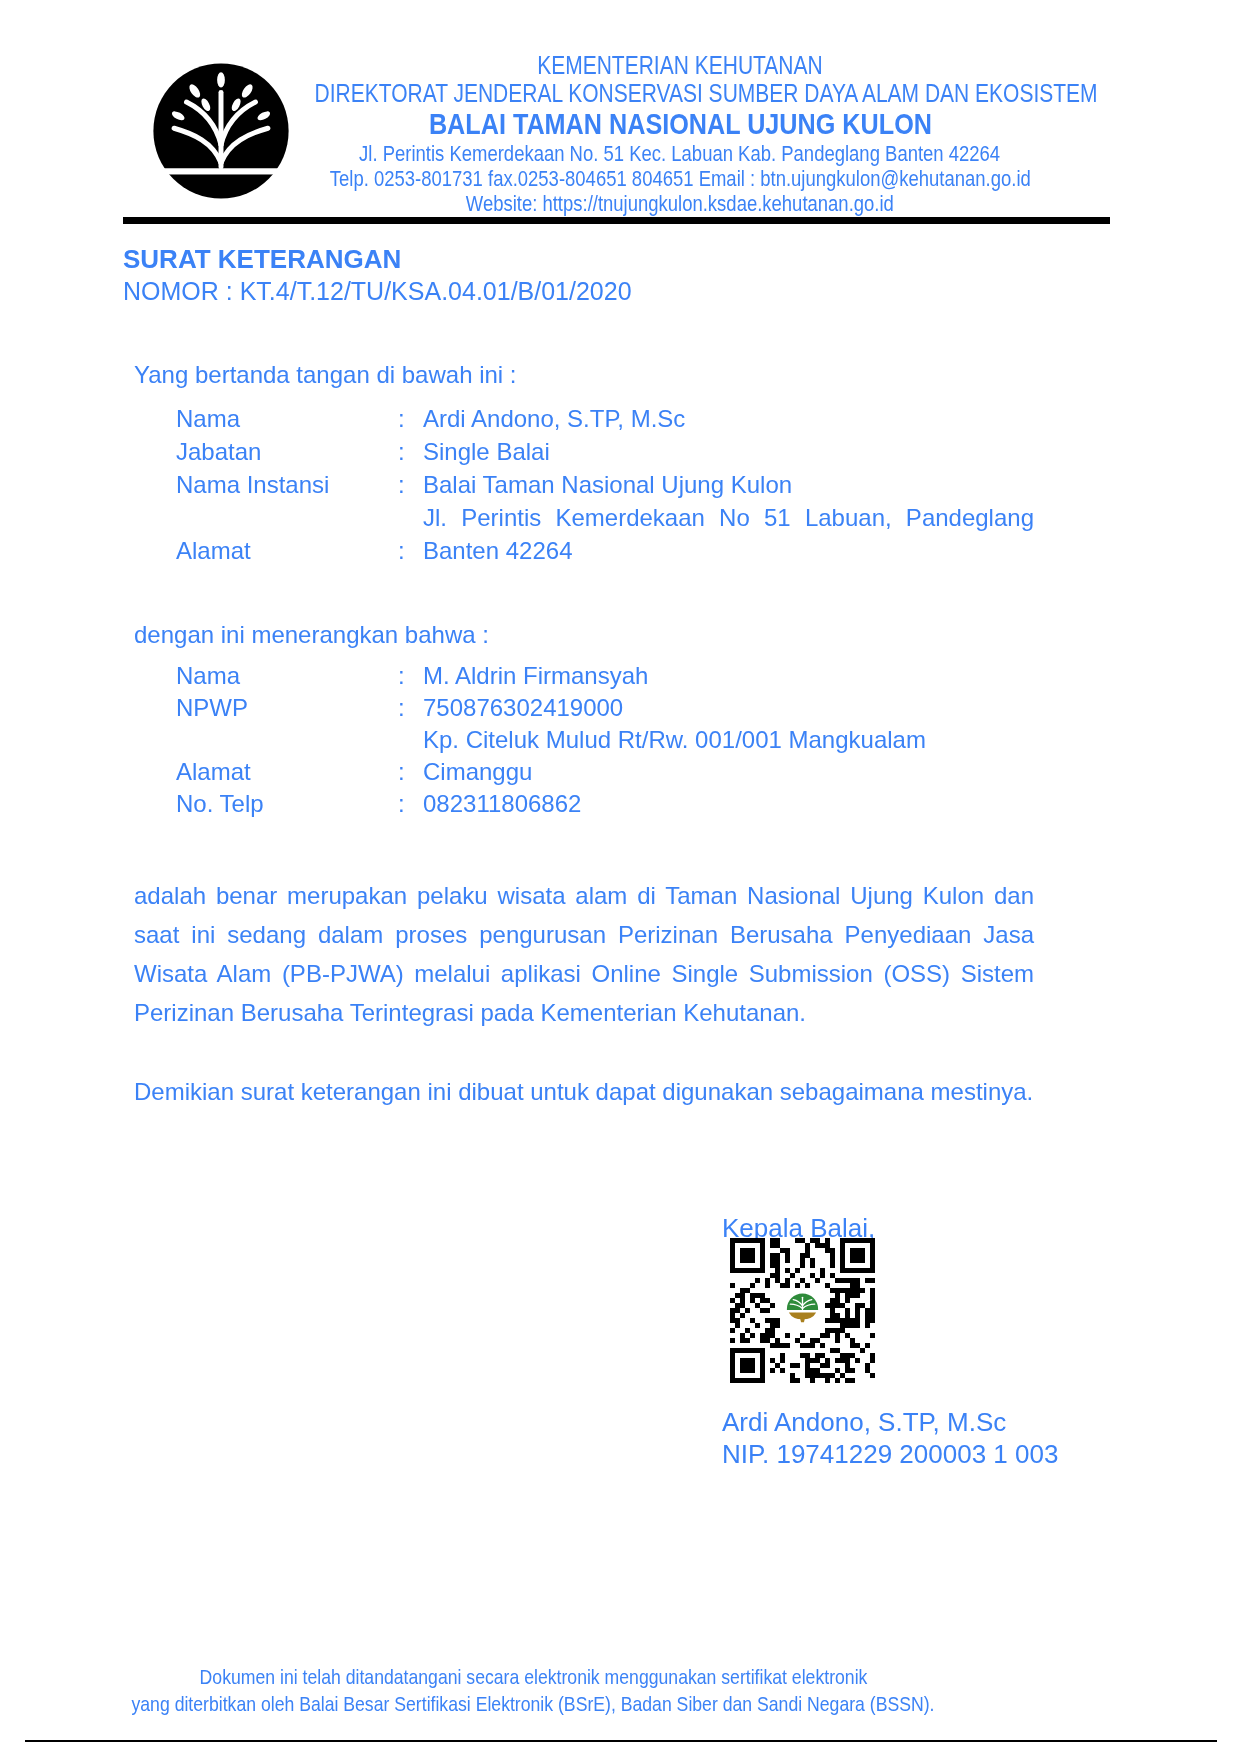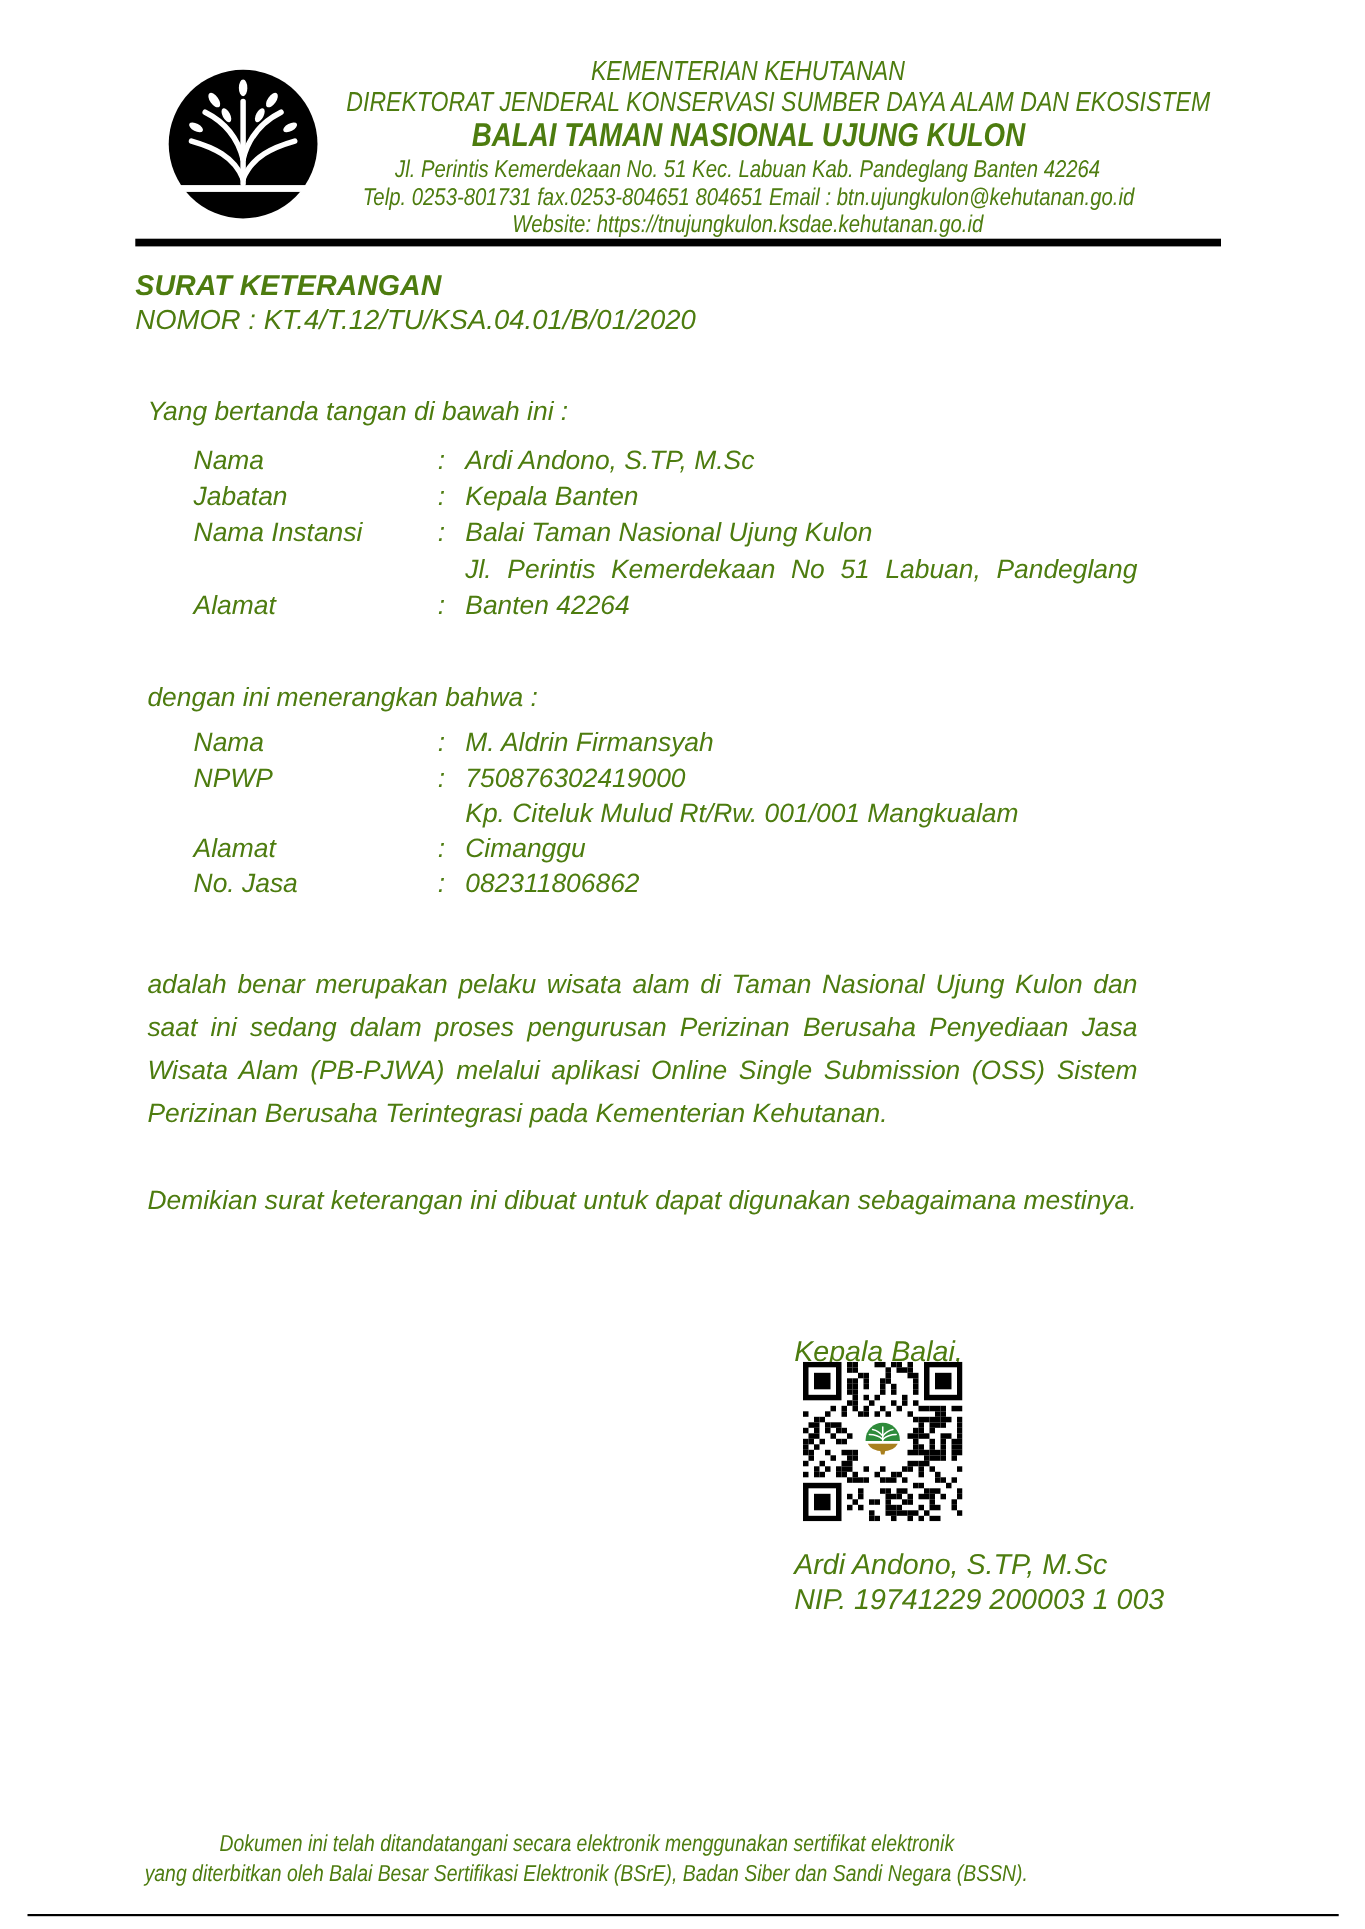--- a/index.html
+++ b/index.html
@@ -1,22 +1,21 @@
 <!DOCTYPE html>
 <html><head>
 <meta charset="utf-8">
 <style>
   * { margin:0; padding:0; box-sizing:border-box; }
   html,body { background:#777; }
   .page{
     position:relative; width:1241px; height:1754px; margin:0 auto;
-    background:#ffffff; color:#4d7c0f;
+    background:#ffffff; color:#3b82f6;
     font-family:"Liberation Sans", sans-serif;
     overflow:hidden;
-    font-style:italic;
   }
   
   .logo{ position:absolute; left:152px; top:62px; width:138px; height:138px; }
   .head-text{ position:absolute; left:240px; top:52px; width:880px; text-align:center; }
   .head-text .ln{ white-space:nowrap; }
   .cx{ display:inline-block; transform:scaleX(0.84); transform-origin:center; white-space:nowrap; }
   .h-line1{ font-size:25px; line-height:27px; }
   .h-line2{ font-size:25px; line-height:28px; }
   .h-line3{ font-size:30px; line-height:34px; font-weight:bold; }
   .h-line4{ font-size:22px; line-height:25px; }
@@ -102,21 +101,21 @@
 
   <div class="kv kv-1">
     <div class="kv-row">
       <span class="kv-label">Nama</span>
       <span class="kv-colon">:</span>
       <span class="kv-value">Ardi Andono, S.TP, M.Sc</span>
     </div>
     <div class="kv-row">
       <span class="kv-label">Jabatan</span>
       <span class="kv-colon">:</span>
-      <span class="kv-value">Kepala Banten</span>
+      <span class="kv-value">Single Balai</span>
     </div>
     <div class="kv-row">
       <span class="kv-label">Nama Instansi</span>
       <span class="kv-colon">:</span>
       <span class="kv-value">Balai Taman Nasional Ujung Kulon</span>
     </div>
     <div class="kv-row">
       <span class="kv-label">Alamat</span>
       <span class="kv-colon">:</span>
       <span class="kv-value">Jl. Perintis Kemerdekaan No 51 Labuan, Pandeglang Banten 42264</span>
@@ -135,21 +134,21 @@
       <span class="kv-label">NPWP</span>
       <span class="kv-colon">:</span>
       <span class="kv-value">750876302419000</span>
     </div>
     <div class="kv-row">
       <span class="kv-label">Alamat</span>
       <span class="kv-colon">:</span>
       <span class="kv-value">Kp. Citeluk Mulud Rt/Rw. 001/001 Mangkualam Cimanggu</span>
     </div>
     <div class="kv-row">
-      <span class="kv-label">No. Jasa</span>
+      <span class="kv-label">No. Telp</span>
       <span class="kv-colon">:</span>
       <span class="kv-value">082311806862</span>
     </div>
   </div>
 
   <div class="para para-close">Demikian surat keterangan ini dibuat untuk dapat digunakan sebagaimana mestinya.</div>
   <div class="para para-main">adalah benar merupakan pelaku wisata alam di Taman Nasional Ujung Kulon dan saat ini sedang dalam proses pengurusan Perizinan Berusaha Penyediaan Jasa Wisata Alam (PB-PJWA) melalui aplikasi Online Single Submission (OSS) Sistem Perizinan Berusaha Terintegrasi pada Kementerian Kehutanan.</div>
 
   <div class="sig-top">
     <div>Kepala Balai,</div>

